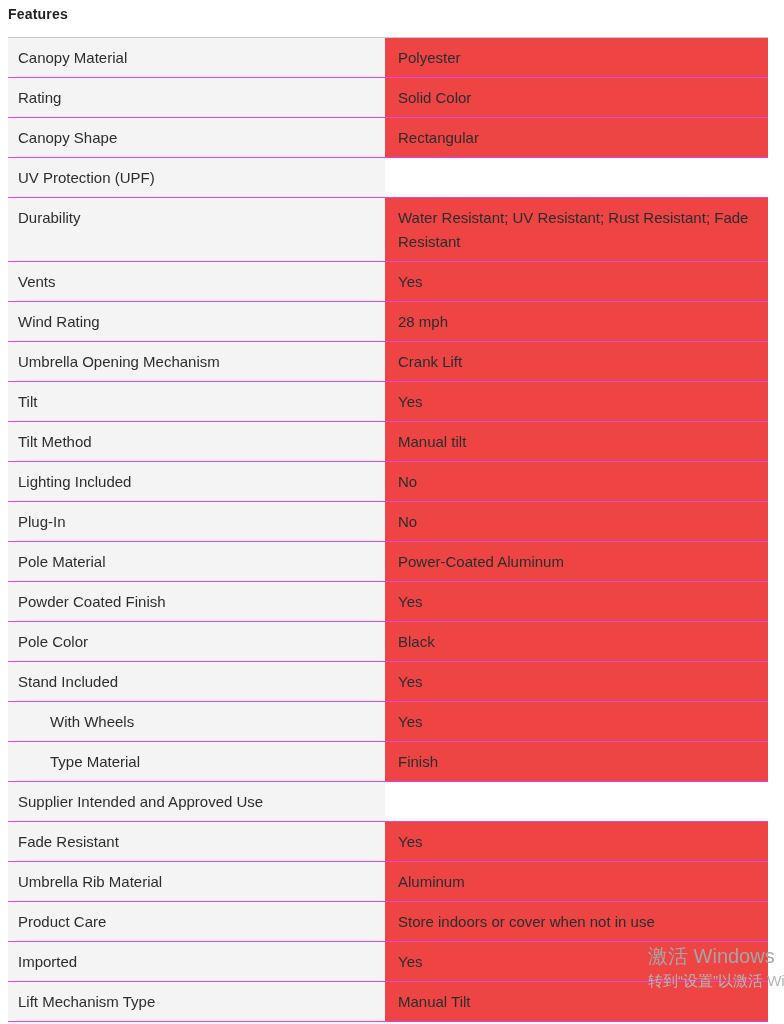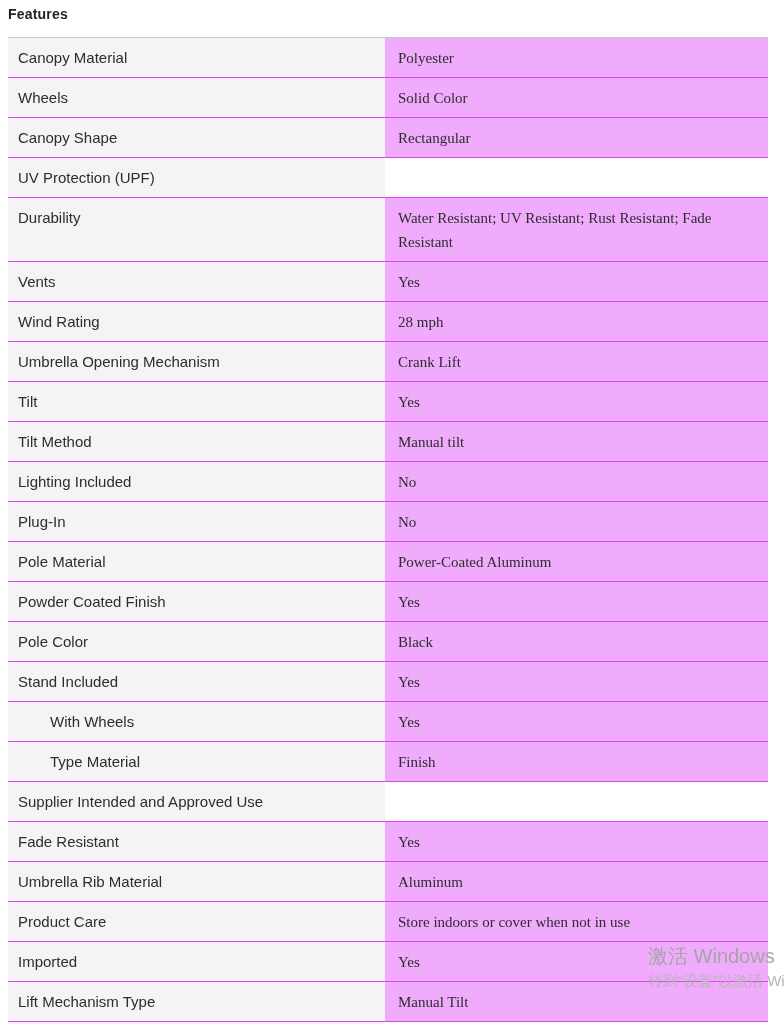--- a/index.html
+++ b/index.html
@@ -49,24 +49,23 @@
     flex: 0 0 377px;
     background: #f4f4f5;
     padding-left: 10px;
     padding-right: 12px;
   }
   .label-cell.indent {
     padding-left: 42px;
   }
   .value-cell {
     flex: 1 1 auto;
-    background: #f0abfc;
+    background: #ef4444;
     padding-left: 13px;
     padding-right: 10px;
-    font-family: Liberation Serif, serif;
   }
   .partial-row {
     height: 4px;
     display: flex;
   }
   .partial-row .partial-label {
     width: 377px;
     background: #f4f4f5;
   }
   .watermark {
@@ -93,21 +92,21 @@
 
 <div class="page-title">Features</div>
 
 <div class="features-table">
   <div id="rows-container">
       <div class="row">
         <div class="cell label-cell">Canopy Material</div>
         <div class="cell value-cell">Polyester</div>
       </div>
       <div class="row">
-        <div class="cell label-cell">Wheels</div>
+        <div class="cell label-cell">Rating</div>
         <div class="cell value-cell">Solid Color</div>
       </div>
       <div class="row">
         <div class="cell label-cell">Canopy Shape</div>
         <div class="cell value-cell">Rectangular</div>
       </div>
       <div class="row">
         <div class="cell label-cell">UV Protection (UPF)</div>
       </div>
       <div class="row">

